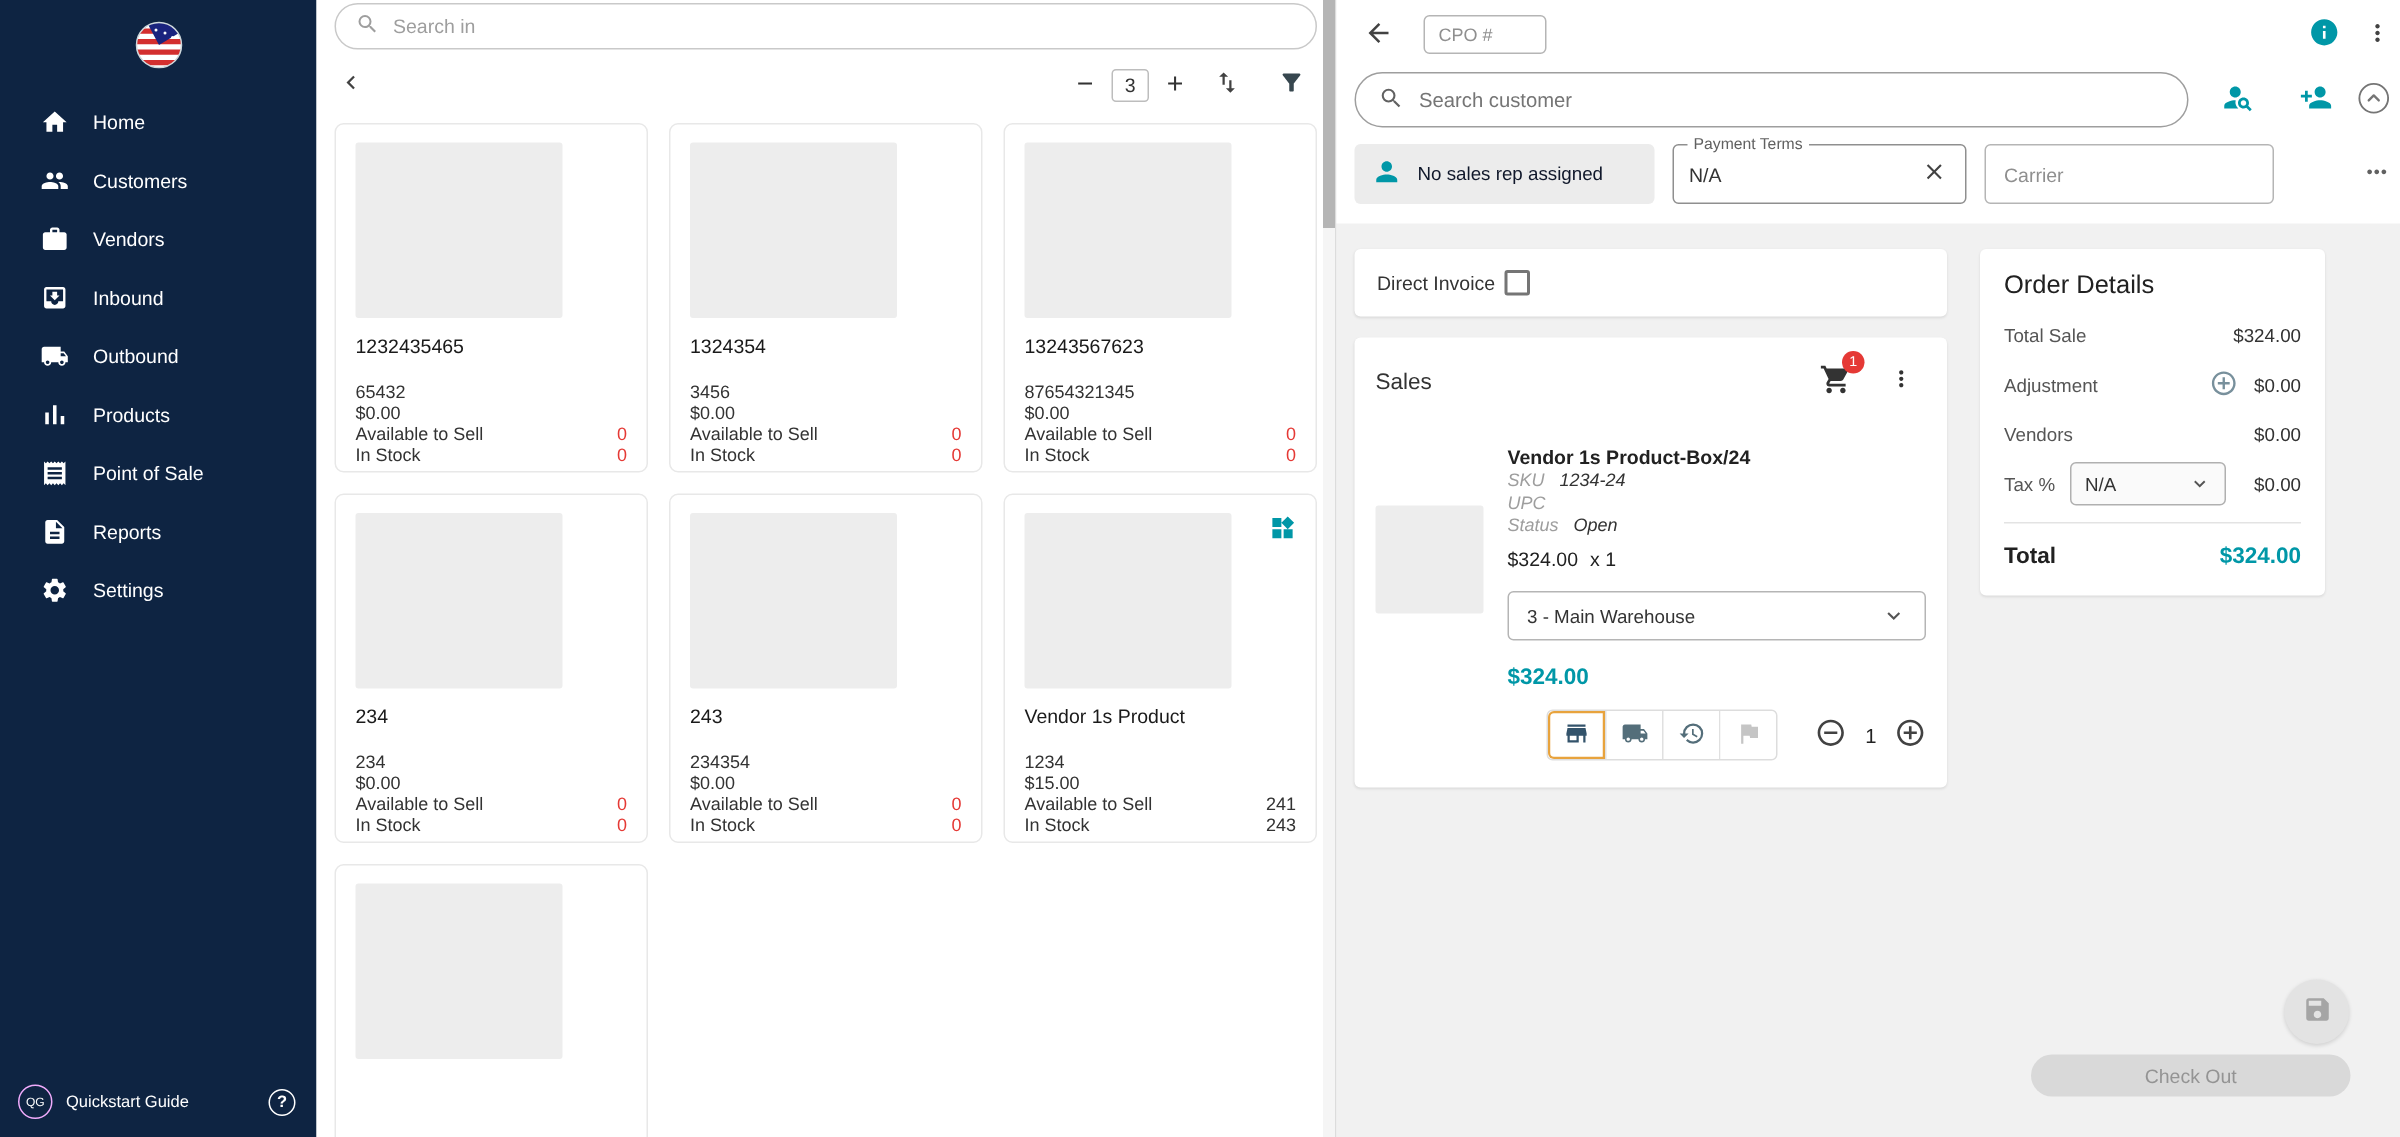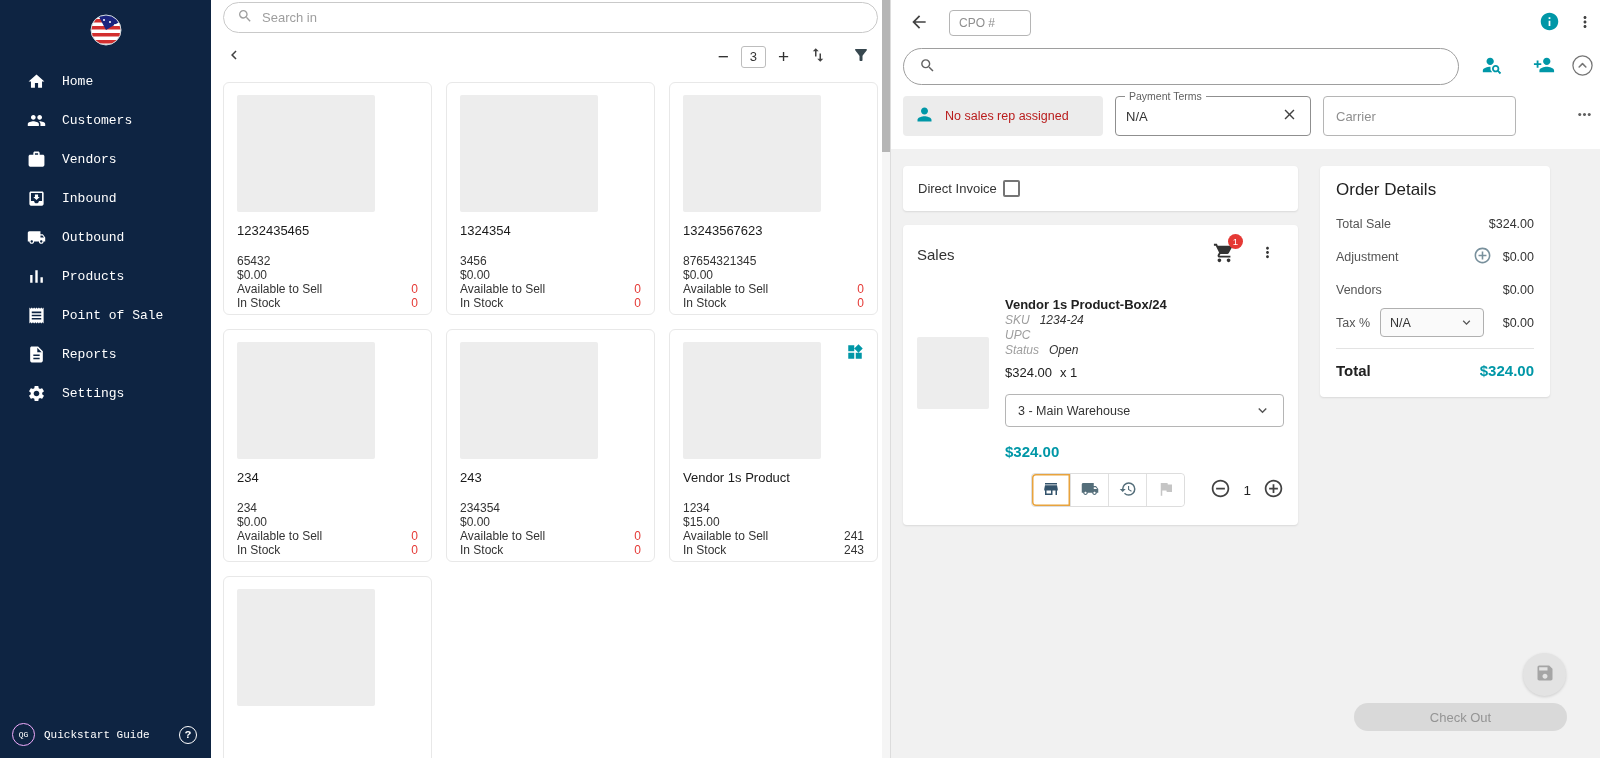--- a/index.html
+++ b/index.html
@@ -1,21 +1,21 @@
 <!DOCTYPE html>
 <html><head>
 <meta charset="utf-8">
 <style>
   * { margin:0; padding:0; box-sizing:border-box; }
   html,body { width:1600px; height:758px; overflow:hidden; }
   body { display:flex; font-family:"Liberation Sans", sans-serif; font-size:13px; color:#333; background:#f1f1f1; }
   button { font-family:inherit; }
 
   
-  .sidebar { width:211px; flex-shrink:0; background:#0e2442; color:#fff; position:relative; display:flex; flex-direction:column;font-family:Liberation Mono, monospace; }
+  .sidebar { width:211px; flex-shrink:0; background:#0e2442; color:#fff; position:relative; display:flex; flex-direction:column; }
   .logo-wrap { height:52px; display:flex; align-items:center; justify-content:center; padding-top:8px; }
   .nav { margin-top:10px; }
   .nav-item { display:flex; align-items:center; gap:16px; height:39px; padding-left:26px; cursor:pointer; font-size:13px; }
   .nav-icon { width:20px; height:20px; display:flex; align-items:center; justify-content:center; }
   .nav-icon svg { width:19px; height:19px; fill:#fff; }
   .sidebar-footer { position:absolute; bottom:12px; left:0; right:0; display:flex; align-items:center; gap:9px; padding:0 14px 0 12px; }
   .qg-badge { width:23px; height:23px; border:1px solid #f0abfc; border-radius:50%; display:flex; align-items:center; justify-content:center; font-size:8px; flex-shrink:0; }
   .qg-label { font-size:11px; flex:1; }
   .help-circle { width:18px; height:18px; border:1.5px solid #fff; border-radius:50%; display:flex; align-items:center; justify-content:center; font-size:11px; font-weight:bold; cursor:pointer; }
 
@@ -51,21 +51,21 @@
   .back-btn { padding:4px 6px; }
   .cpo-input { width:82px; height:26px; border:1px solid #b5b5b5; border-radius:4px; padding:0 9px; font:inherit; font-size:12px; color:#333; outline:none; margin-left:14px; }
   .cpo-input::placeholder { color:#8f8f8f; }
   .grow { flex:1; }
   .ot-row2 { display:flex; align-items:center; margin-top:11px; }
   .cust-search { width:556px; height:37px; border:1px solid #9e9e9e; border-radius:19px; display:flex; align-items:center; gap:10px; padding:0 15px; background:#fff; }
   .cust-search input { border:none; outline:none; flex:1; font:inherit; font-size:13.5px; color:#333; }
   .cust-search input::placeholder { color:#757575; }
   .row2-icons { display:flex; align-items:center; gap:14px; margin-left:14px; }
   .ot-row3 { display:flex; align-items:center; gap:12px; margin-top:11px; }
-  .rep-chip { width:200px; height:40px; background:#ececec; border-radius:4px; display:flex; align-items:center; gap:10px; padding:0 11px; color:#b91c1c; cursor:pointer; }
+  .rep-chip { width:200px; height:40px; background:#ececec; border-radius:4px; display:flex; align-items:center; gap:10px; padding:0 11px; color:#0f172a; cursor:pointer; }
   .rep-chip span { font-size:12.5px; }
   .pt-field { width:196px; height:40px; border:1px solid #8f8f8f; border-radius:4px; position:relative; display:flex; align-items:center; padding:0 10px; }
   .pt-label { position:absolute; top:-7px; left:9px; background:#fff; padding:0 4px; font-size:10.5px; color:#616161; }
   .pt-value { flex:1; font-size:13px; color:#333; }
   .carrier-input { width:193px; height:40px; border:1px solid #b5b5b5; border-radius:4px; padding:0 12px; font:inherit; font-size:13px; outline:none; color:#333; }
   .carrier-input::placeholder { color:#8f8f8f; }
   .more-btn { margin-left:auto; }
 
   .order-content { display:flex; gap:22px; padding:17px 10px 0 12px; align-items:flex-start; }
   .oc-left { width:395px; display:flex; flex-direction:column; gap:14px; }
@@ -391,20 +391,21 @@
         <span><svg width="18" height="18" viewBox="0 0 24 24" fill="#424242">
               <path d="M12 8c1.1 0 2-.9 2-2s-.9-2-2-2-2 .9-2 2 .9 2 2 2zm0 2c-1.1 0-2 .9-2 2s.9 2 2 2 2-.9 2-2-.9-2-2-2zm0 6c-1.1 0-2 .9-2 2s.9 2 2 2 2-.9 2-2-.9-2-2-2z"></path>
             </svg></span>
       </button>
     </div>
     <div class="ot-row2">
       <div class="cust-search">
         <span><svg width="17" height="17" viewBox="0 0 24 24" fill="#616161">
               <path d="M15.5 14h-.79l-.28-.27A6.471 6.471 0 0 0 16 9.5 6.5 6.5 0 1 0 9.5 16c1.61 0 3.09-.59 4.23-1.57l.27.28v.79l5 4.99L20.49 19l-4.99-5zm-6 0C7.01 14 5 11.99 5 9.5S7.01 5 9.5 5 14 7.01 14 9.5 11.99 14 9.5 14z"></path>
             </svg></span>
+        <input placeholder="Search customer" style="">
       </div>
       <div class="row2-icons">
         <button class="icon-btn">
           <span><svg width="22" height="22" viewBox="0 0 24 24" fill="#0097a7">
                 <path d="M10 12c2.21 0 4-1.79 4-4s-1.79-4-4-4-4 1.79-4 4 1.79 4 4 4zm0 2c-2.67 0-8 1.34-8 4v2h10.26A6.47 6.47 0 0 1 10.3 14H10zm9.43 4.02L22 20.59 20.59 22l-2.57-2.57c-.57.36-1.26.57-2.02.57C13.79 20 12 18.21 12 16s1.79-4 4-4 4 1.79 4 4c0 .76-.21 1.45-.57 2.02zM16 18c1.1 0 2-.9 2-2s-.9-2-2-2-2 .9-2 2 .9 2 2 2z"></path>
               </svg></span>
         </button>
         <button class="icon-btn">
           <span><svg width="22" height="22" viewBox="0 0 24 24" fill="#0097a7">
                 <path d="M15 12c2.21 0 4-1.79 4-4s-1.79-4-4-4-4 1.79-4 4 1.79 4 4 4zm-9-2V7H4v3H1v2h3v3h2v-3h3v-2H6zm9 4c-2.67 0-8 1.34-8 4v2h16v-2c0-2.66-5.33-4-8-4z"></path>

